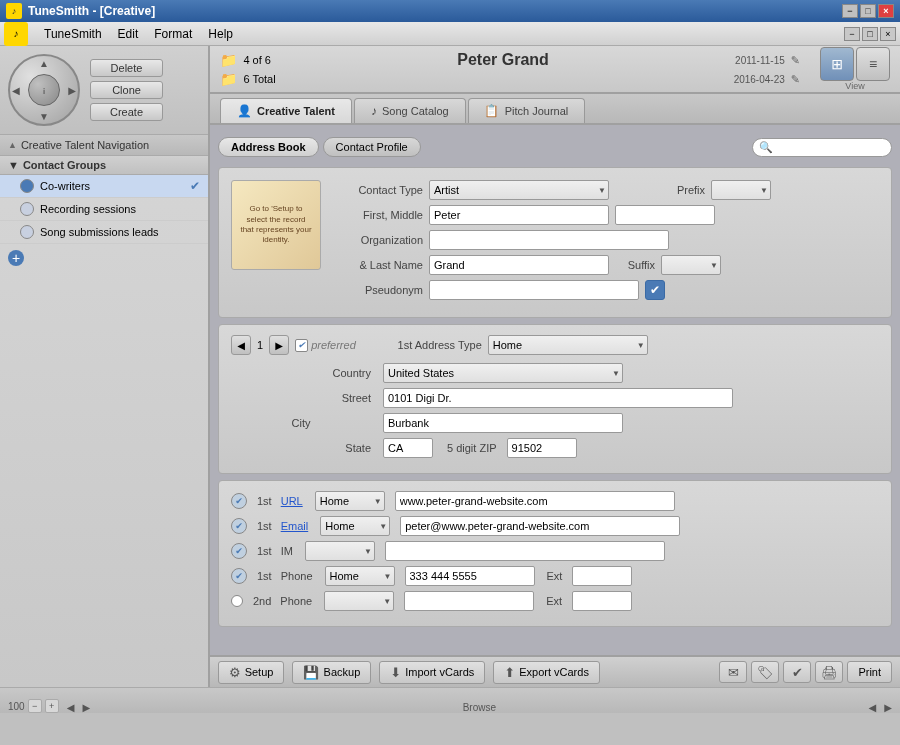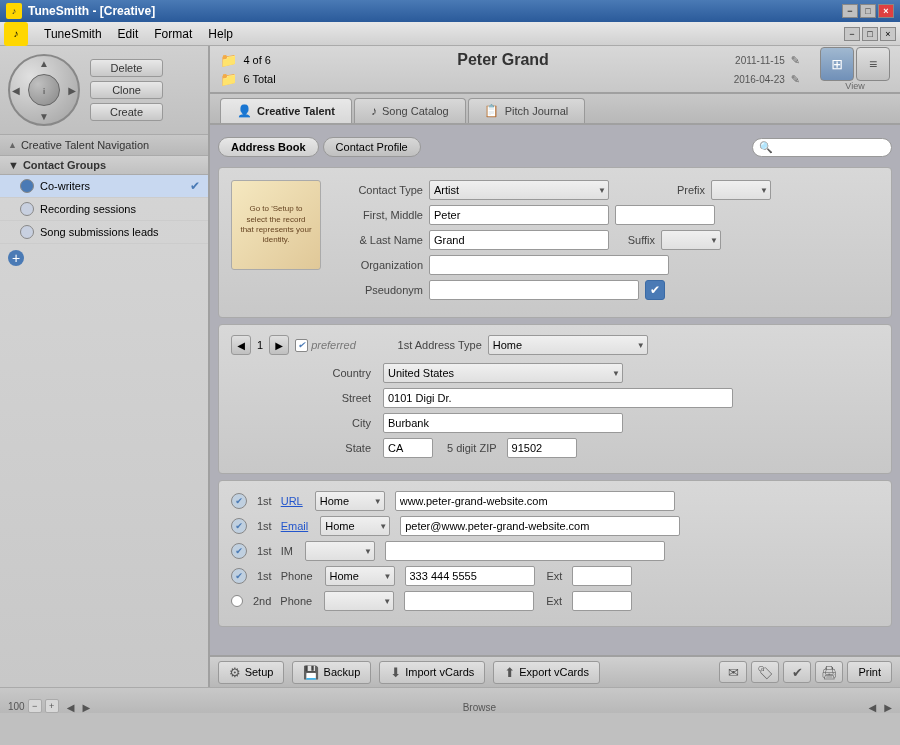--- a/index.html
+++ b/index.html
@@ -644,36 +644,36 @@
             </div>
           </div>
 
           <div class="form-row">
             <span class="form-label">First, Middle</span>
             <input type="text" class="form-input form-input-wide" value="Peter" style="">
             <input type="text" class="form-input form-input-medium" style="">
           </div>
 
           <div class="form-row">
+            <span class="form-label">Organization</span>
+            <input type="text" class="form-input" style="width: 240px;">
+          </div>
+
+          <div class="form-row">
             <span class="form-label">&amp; Last Name</span>
             <input type="text" class="form-input form-input-wide" value="Grand" style="">
             <span class="form-label" style="width:40px;">Suffix</span>
             <div class="select-wrap">
               <select class="form-input form-input-short">
                 <option></option>
               </select>
             </div>
           </div>
 
           <div class="form-row">
-            <span class="form-label">Organization</span>
-            <input type="text" class="form-input" style="width: 240px;">
-          </div>
-
-          <div class="form-row">
             <span class="form-label">Pseudonym</span>
             <input type="text" class="form-input" style="width: 210px;">
             <div class="blue-btn">✔</div>
           </div>
         </div>
       </div>
 
       <div class="address-panel">
         <div class="address-nav">
           <div class="nav-small-btn">◀</div>
@@ -699,21 +699,21 @@
             </select>
           </div>
         </div>
 
         <div class="form-row">
           <span class="form-label" style="width:140px; text-align:right; margin-right:6px;">Street</span>
           <input type="text" class="form-input" style="width: 350px;" value="0101 Digi Dr.">
         </div>
 
         <div class="form-row">
-          <span class="form-label" style="width:140px; text-align:right; margin-right:6px;">City</span>
+          <span class="form-label" style="width:140px; text-align:center; margin-right:6px;">City</span>
           <input type="text" class="form-input" style="width: 240px;" value="Burbank">
         </div>
 
         <div class="form-row">
           <span class="form-label" style="width:140px; text-align:right; margin-right:6px;">State</span>
           <input type="text" class="form-input" style="width: 50px;" value="CA">
           <span style="margin-left:8px; font-size:11px; color:#444;">5 digit ZIP</span>
           <input type="text" class="form-input" style="width: 70px; margin-left: 4px;" value="91502">
         </div>
       </div>

